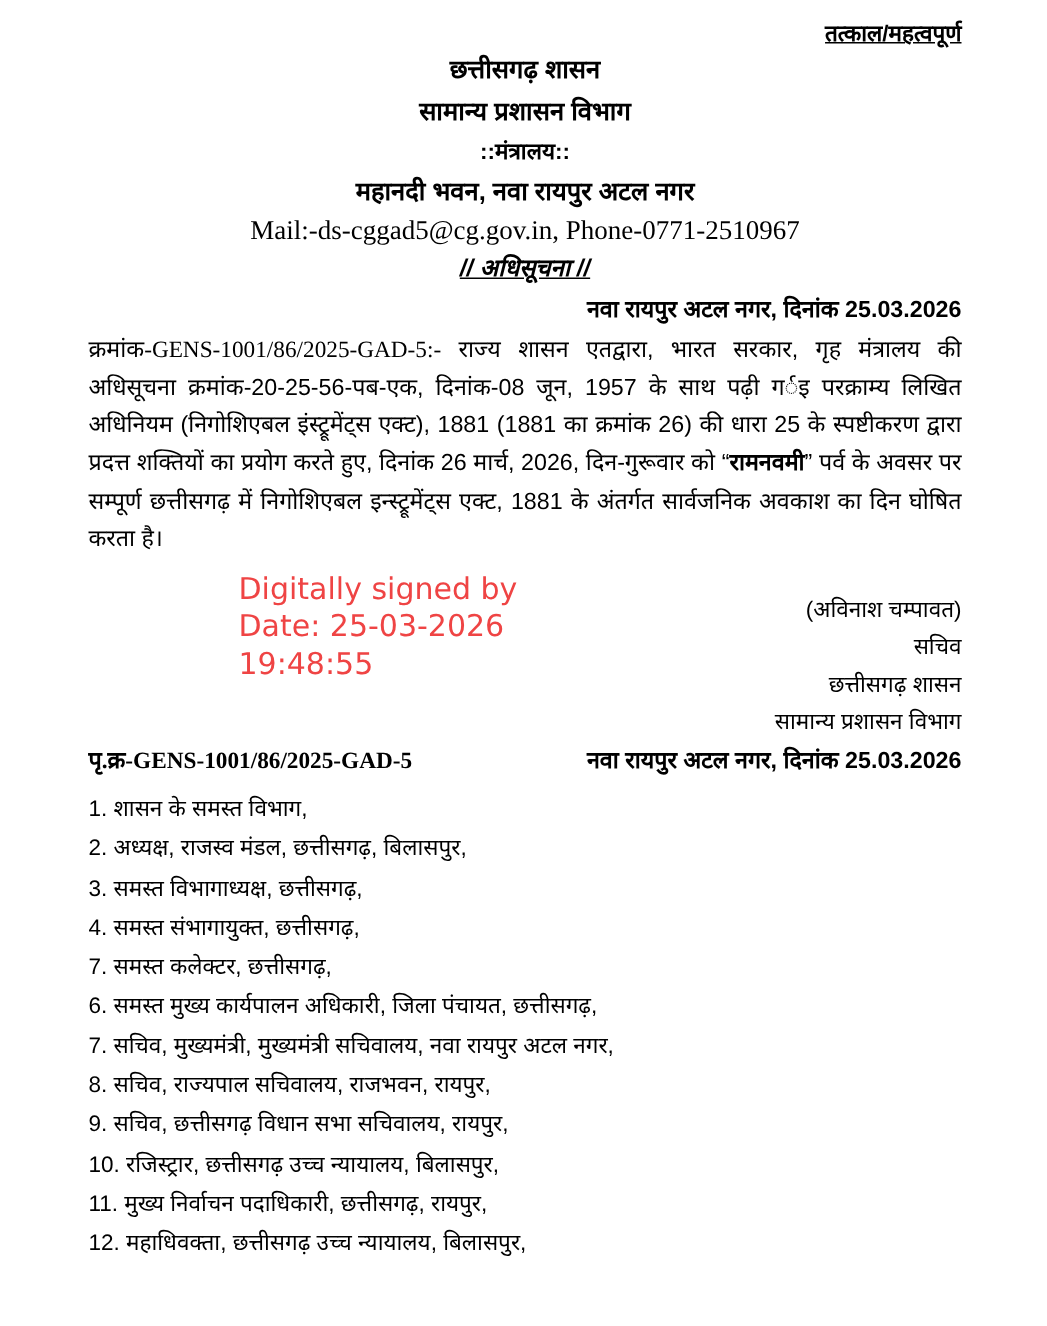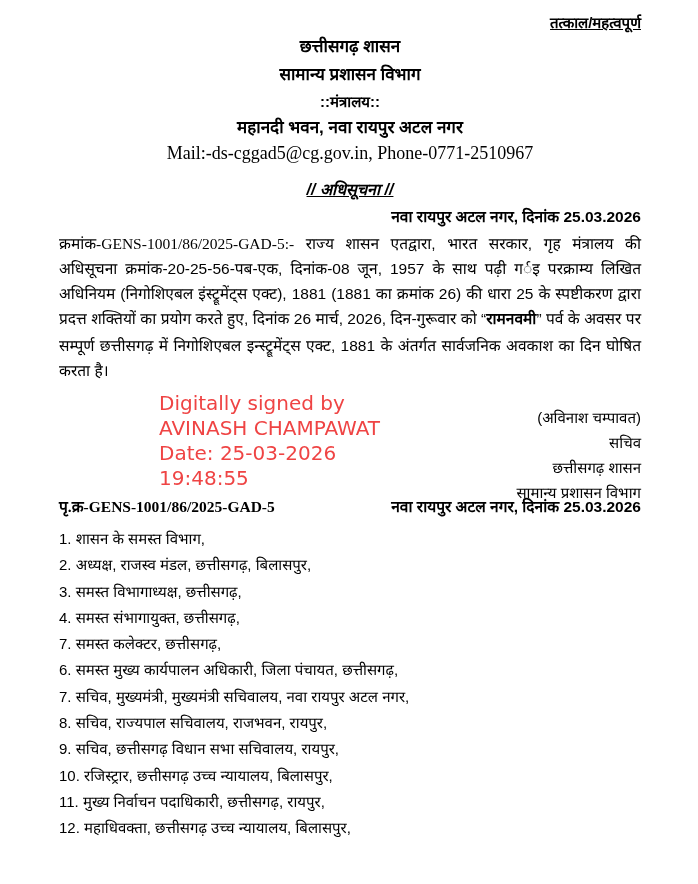--- a/index.html
+++ b/index.html
@@ -25,21 +25,21 @@
   .header .dept-line  { font-weight: 700; font-size: 17px; line-height: 28px; }
   .header .ministry   { font-weight: 700; font-size: 15px; line-height: 25px; }
   .header .address    { font-weight: 700; font-size: 17px; line-height: 27px; }
   .header .contact    { font-weight: 400; font-size: 18px; line-height: 25px;
                         font-family: "Liberation Serif", serif; }
   .notice-heading {
     display: inline-block;
     font-weight: 700; font-style: italic;
     font-size: 16px; line-height: 22px;
     text-decoration: underline;
-    margin-top: 13px;
+    margin-top: 3px;
   }
 
   .dateline-top {
     text-align: right;
     font-weight: 700; font-size: 15.5px; line-height: 23px;
     font-family: "Liberation Sans", sans-serif;
     margin-top: 4px;
   }
 
   .notification-para {
@@ -72,21 +72,21 @@
     margin-left: auto;
     margin-top: 14px;
     width: 232px;
     text-align: right;
     font-size: 15px; line-height: 25px;
     font-family: "Liberation Sans", sans-serif;
   }
 
   .endorsement-row {
     display: flex; justify-content: space-between;
-    margin-top: 0;
+    margin-top: 12px;
     font-weight: 700; font-size: 15.5px; line-height: 23px;
   }
   .endorsement-row .endorse-ref { font-family: "Liberation Serif", serif; }
   .endorsement-row .endorse-date { font-family: "Liberation Sans", sans-serif; }
 
   .distribution-list {
     margin-top: 8px;
     font-size: 15px;
     font-family: "Liberation Sans", sans-serif;
   }
@@ -113,21 +113,20 @@
   <div class="dateline-top">नवा रायपुर अटल नगर, दिनांक 25.03.2026</div>
 
   <p class="notification-para">
     <span class="ref-serif">क्रमांक-GENS-1001/86/2025-GAD-5:-</span><span> राज्य शासन एतद्वारा, भारत सरकार, गृह मंत्रालय की अधिसूचना क्रमांक-20-25-56-पब-एक, दिनांक-08 जून, 1957 के साथ पढ़ी गर्इ परक्राम्य लिखित अधिनियम (निगोशिएबल इंस्ट्रूमेंट्स एक्ट), 1881 (1881 का क्रमांक 26) की धारा 25 के स्पष्टीकरण द्वारा प्रदत्त शक्तियों का प्रयोग करते हुए, दिनांक 26 मार्च, 2026, दिन-गुरूवार को “</span><span class="bold">रामनवमी</span><span>” पर्व के अवसर पर सम्पूर्ण छत्तीसगढ़ में निगोशिएबल इन्स्ट्रूमेंट्स एक्ट, 1881 के अंतर्गत सार्वजनिक अवकाश का दिन घोषित करता है।</span>
   </p>
 
 
   <div class="signature-row">
     <div class="digital-signature">
       <div>Digitally signed by</div>
-      <div>AVINASH CHAMPAWAT</div>
       <div>Date: 25-03-2026</div>
       <div>19:48:55</div>
     </div>
     <div class="signatory-block">
       <div>(अविनाश चम्पावत)</div>
       <div>सचिव</div>
       <div>छत्तीसगढ़ शासन</div>
       <div>सामान्य प्रशासन विभाग</div>
     </div>
   </div>

